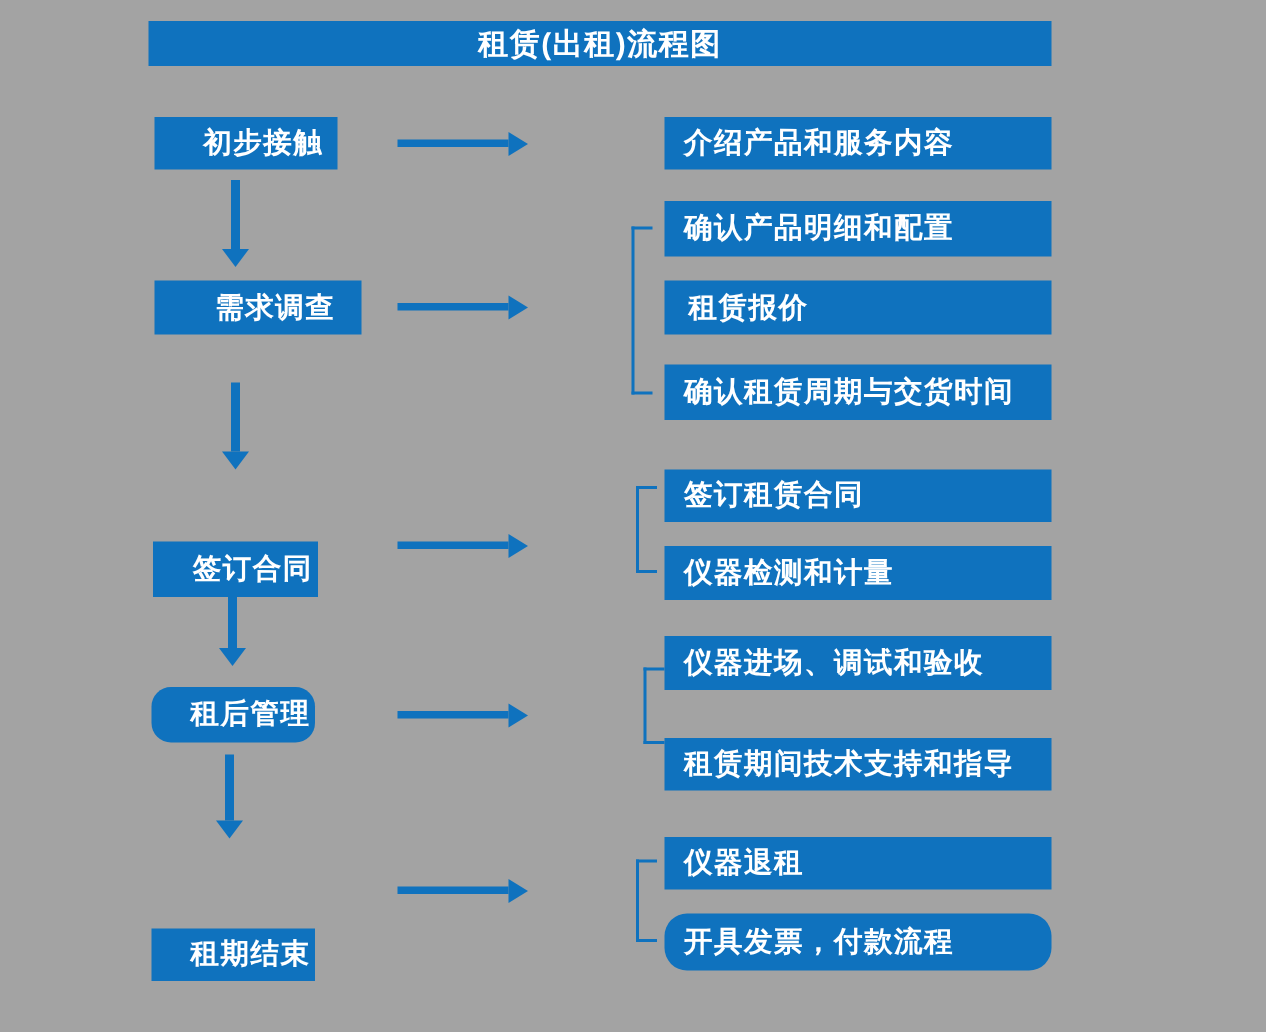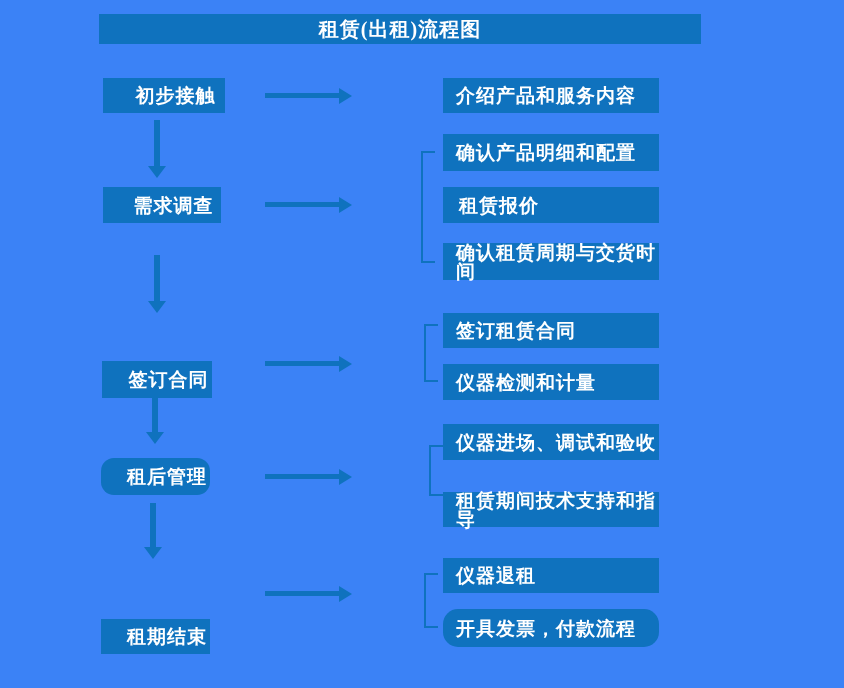--- a/index.html
+++ b/index.html
@@ -1,34 +1,34 @@
 <!DOCTYPE html>
 <html style="--accent: #0F72BE;"><head>
 <meta charset="utf-8">
 <style>
   :root { --accent:#0F72BE; }
   html,body { margin:0; padding:0; background:#fff; }
   #canvas {
-    position:relative; width:844px; height:688px; background:#3b82f6; overflow:hidden;
-    font-family:Liberation Serif, serif;
+    position:relative; width:844px; height:688px; background:#a3a3a3; overflow:hidden;
+    font-family:Liberation Sans, sans-serif;
   }
   .box {
     position:absolute; background:var(--accent); color:#fff;
     font-weight:bold; font-size:19px; line-height:1;
     display:flex; align-items:center; box-sizing:border-box;
     letter-spacing:1px;
     padding-left:23px;
   }
   .titlebar {
     position:absolute; left:99px; top:14px; width:602px; height:30px;
     background:var(--accent); color:#fff; font-weight:bold; font-size:20px;
     display:flex; align-items:center; justify-content:center; letter-spacing:1px;
   }
   .lbox { justify-content:center; }
-  .rbox { left:443px; width:216px; padding-left:13px; }
+  .rbox { left:443px; width:258px; padding-left:13px; }
   
   .harrow { position:absolute; left:265px; width:74px; height:5px; background:var(--accent); }
   .harrow::after {
     content:""; position:absolute; left:74px; top:-5.5px; width:0; height:0;
     border-left:13px solid var(--accent);
     border-top:8px solid transparent; border-bottom:8px solid transparent;
   }
   
   .varrow { position:absolute; width:6px; background:var(--accent); }
   .varrow::after {
@@ -43,21 +43,21 @@
   }
 </style>
 </head>
 <body>
 
 <div id="canvas">
 
   <div class="titlebar">租赁(出租)流程图</div>
 
   <div class="box lbox" style="left:103px; top:78px;  width:122px; height:35px;">初步接触</div>
-  <div class="box lbox" style="left:103px; top:187px; width:118px; height:36px;">需求调查</div>
+  <div class="box lbox" style="left:103px; top:187px; width:138px; height:36px;">需求调查</div>
   <div class="box lbox" style="left:102px; top:345px; width:110px; height:37px;margin-top:16px;">签订合同</div>
   <div class="box lbox" style="left:101px; top:458px; width:109px; height:37px;border-radius:13px;">租后管理</div>
   <div class="box lbox" style="left:101px; top:576px; width:109px; height:35px;margin-top:43px;">租期结束</div>
 
   <div class="varrow" style="left:154px; top:120px; height:46px;"></div>
   <div class="varrow" style="left:154px; top:255px; height:46px;"></div>
   <div class="varrow" style="left:152px; top:389px; height:43px;"></div>
   <div class="varrow" style="left:150px; top:503px; height:44px;"></div>
 
   <div class="harrow" style="top:93px;"></div>

